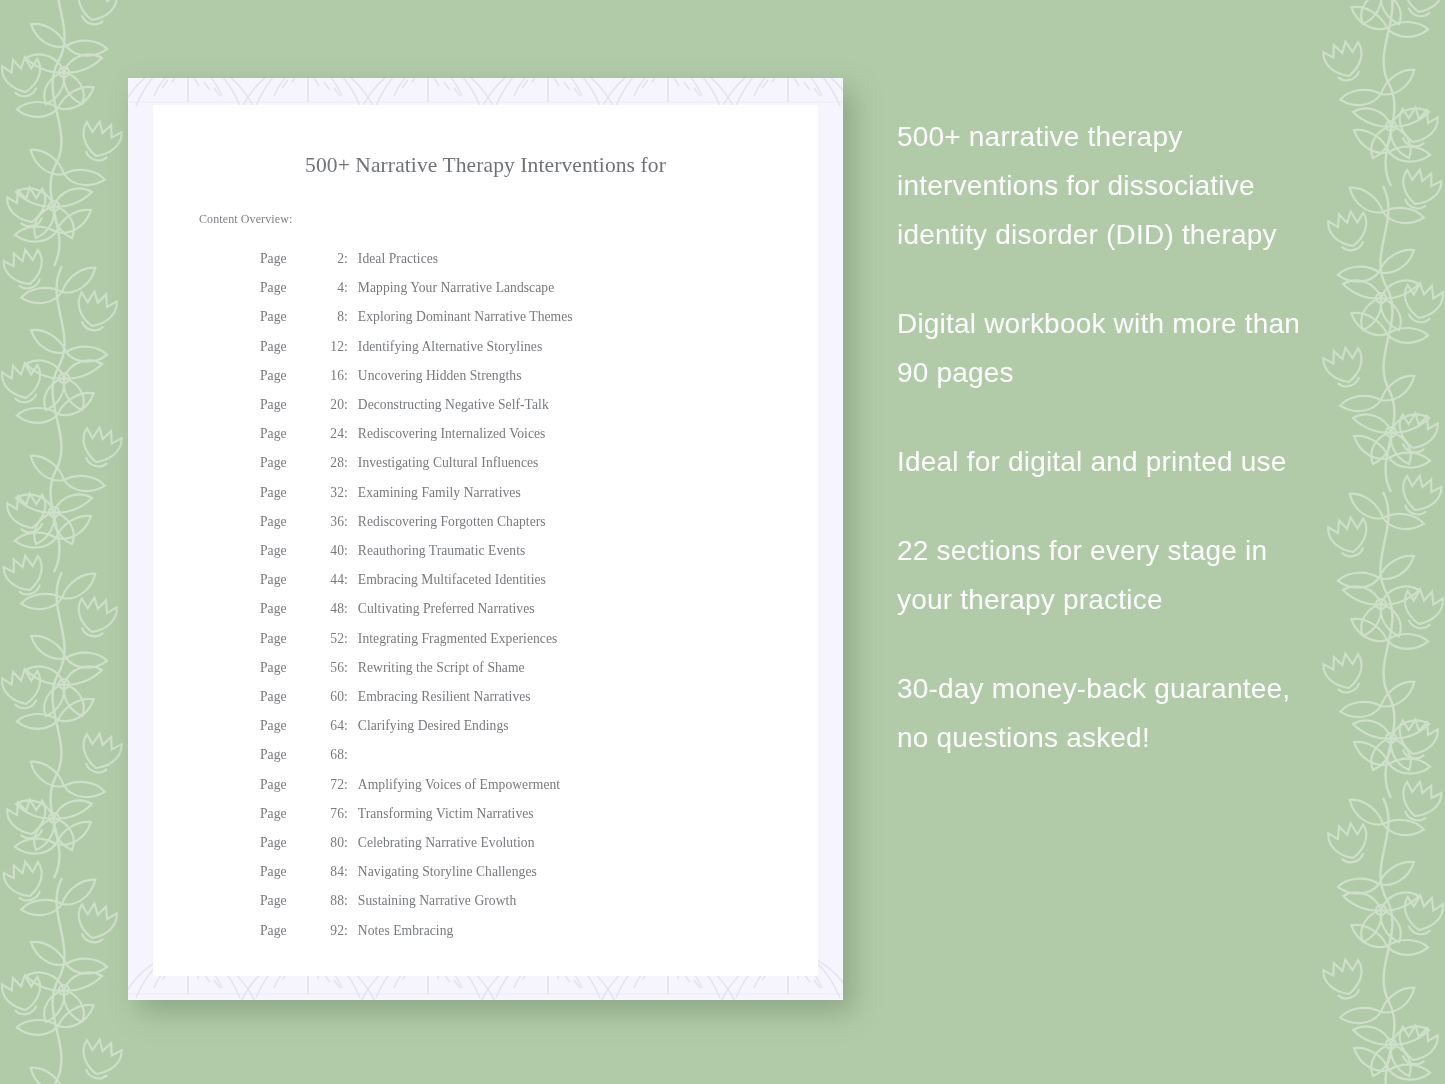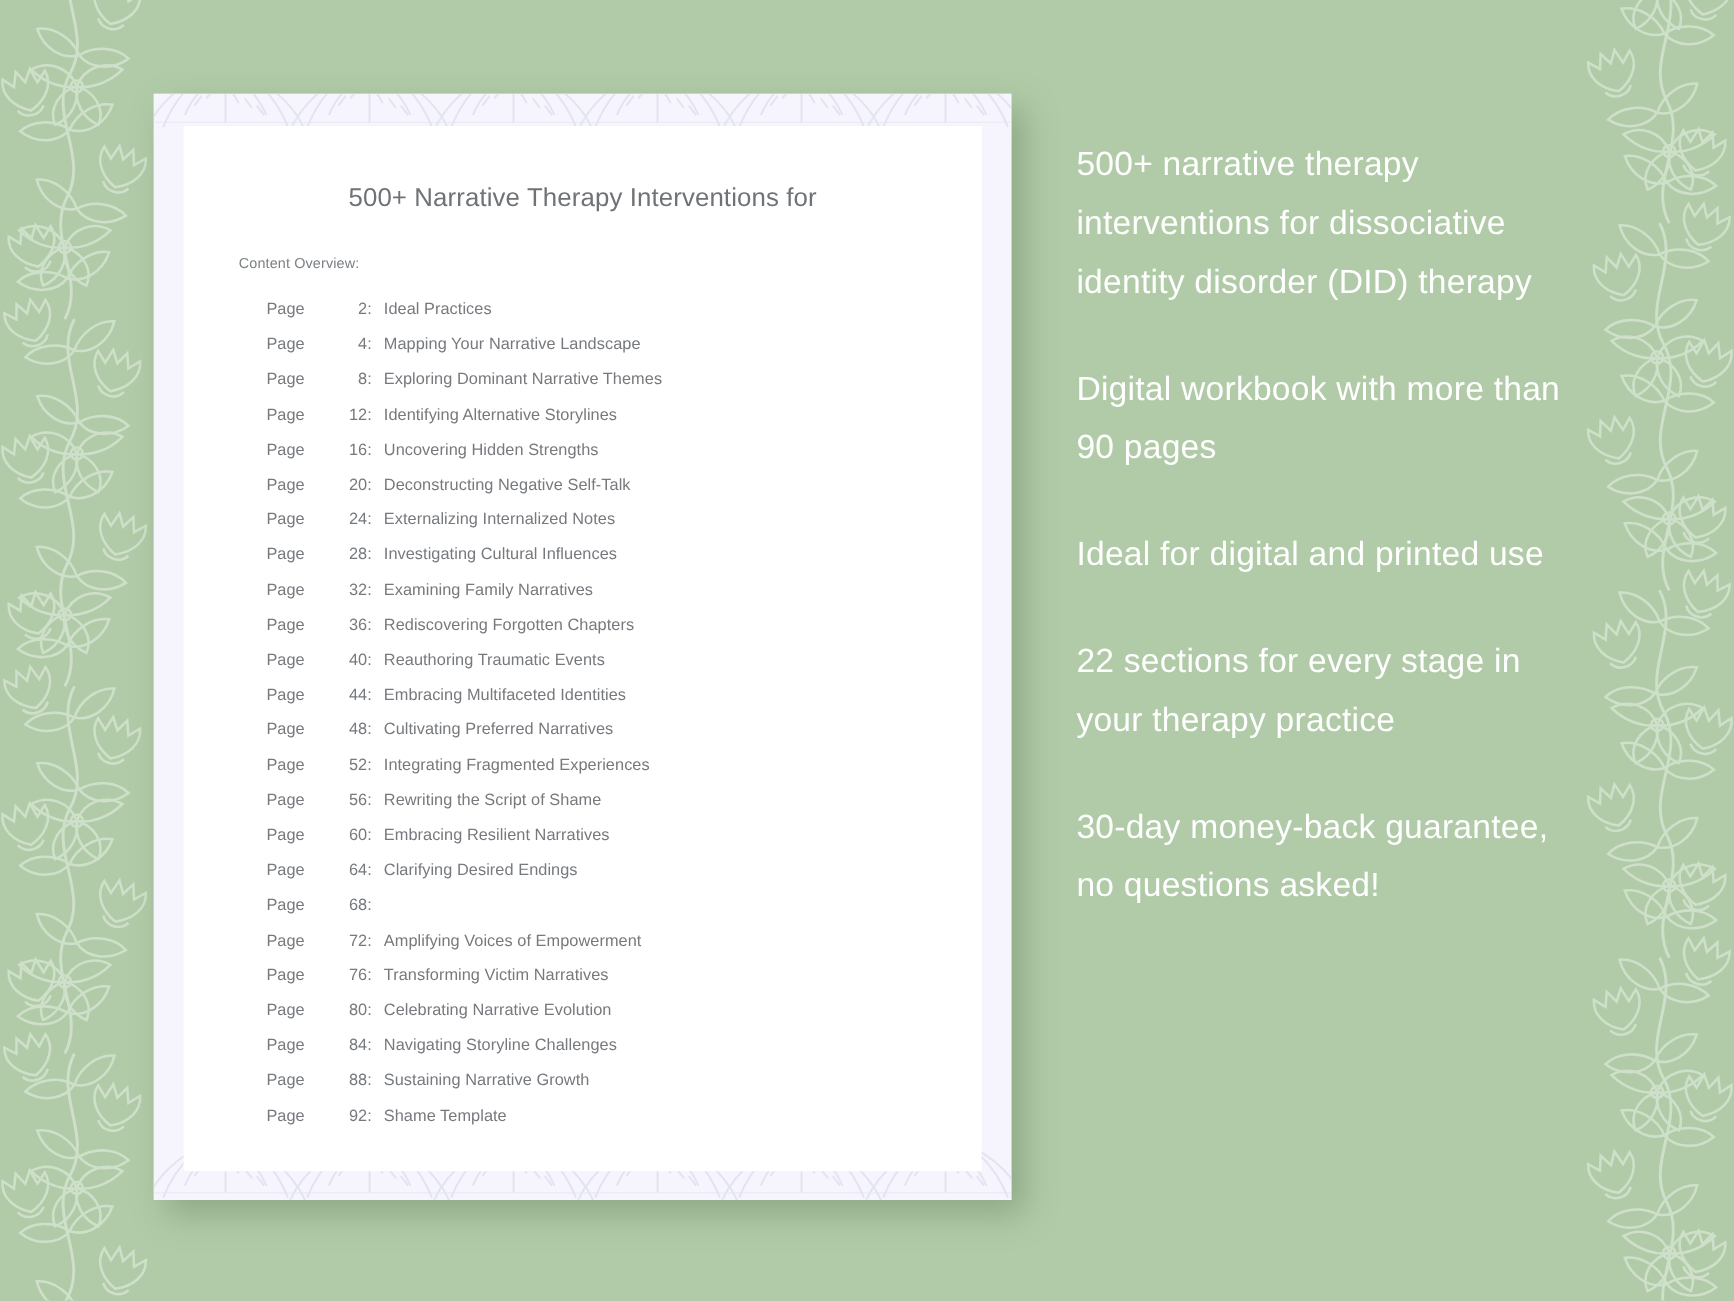--- a/index.html
+++ b/index.html
@@ -30,20 +30,21 @@
   
   .card {
     position: absolute;
     left: 128px;
     top: 78px;
     width: 715px;
     height: 922px;
     background: #f6f4fc;
     box-shadow: 10px 12px 26px rgba(90, 115, 85, 0.40);
     overflow: hidden;
+    font-family: Liberation Serif, serif;
   }
   .card-mandala {
     position: absolute;
     left: 0;
     top: 0;
     width: 715px;
     height: 922px;
     opacity: 0.5;
     pointer-events: none;
   }
@@ -85,20 +86,21 @@
     margin: 0;
     padding: 17px 0 0 69px;
   }
   .toc-row {
     display: flex;
     font-size: 13.6px;
     color: #76797d;
     line-height: 29.2px;
     letter-spacing: 0.05px;
     white-space: nowrap;
+    margin-left: 38px;
   }
   .toc-page {
     display: inline-block;
     width: 58px;
     text-align: left;
   }
   .toc-num {
     display: inline-block;
     width: 26px;
     text-align: right;
@@ -239,21 +241,21 @@
         <li class="toc-row">
           <span class="toc-page">Page</span>
           <span class="toc-num">20</span>
           <span class="toc-colon">:</span>
           <span class="toc-title">Deconstructing Negative Self-Talk</span>
         </li>
         <li class="toc-row">
           <span class="toc-page">Page</span>
           <span class="toc-num">24</span>
           <span class="toc-colon">:</span>
-          <span class="toc-title">Externalizing Internalized Notes</span>
+          <span class="toc-title">Rediscovering Internalized Voices</span>
         </li>
         <li class="toc-row">
           <span class="toc-page">Page</span>
           <span class="toc-num">28</span>
           <span class="toc-colon">:</span>
           <span class="toc-title">Investigating Cultural Influences</span>
         </li>
         <li class="toc-row">
           <span class="toc-page">Page</span>
           <span class="toc-num">32</span>
@@ -340,21 +342,21 @@
         <li class="toc-row">
           <span class="toc-page">Page</span>
           <span class="toc-num">88</span>
           <span class="toc-colon">:</span>
           <span class="toc-title">Sustaining Narrative Growth</span>
         </li>
         <li class="toc-row">
           <span class="toc-page">Page</span>
           <span class="toc-num">92</span>
           <span class="toc-colon">:</span>
-          <span class="toc-title">Shame Template</span>
+          <span class="toc-title">Notes Embracing</span>
         </li>
       </ul>
 
   </div>
 </div>
 
 <div class="marketing" id="marketing-column">
     <p class="mk-block">500+ narrative therapy interventions for dissociative identity disorder (DID) therapy</p>
     <p class="mk-block">Digital workbook with more than 90 pages</p>
     <p class="mk-block">Ideal for digital and printed use</p>

